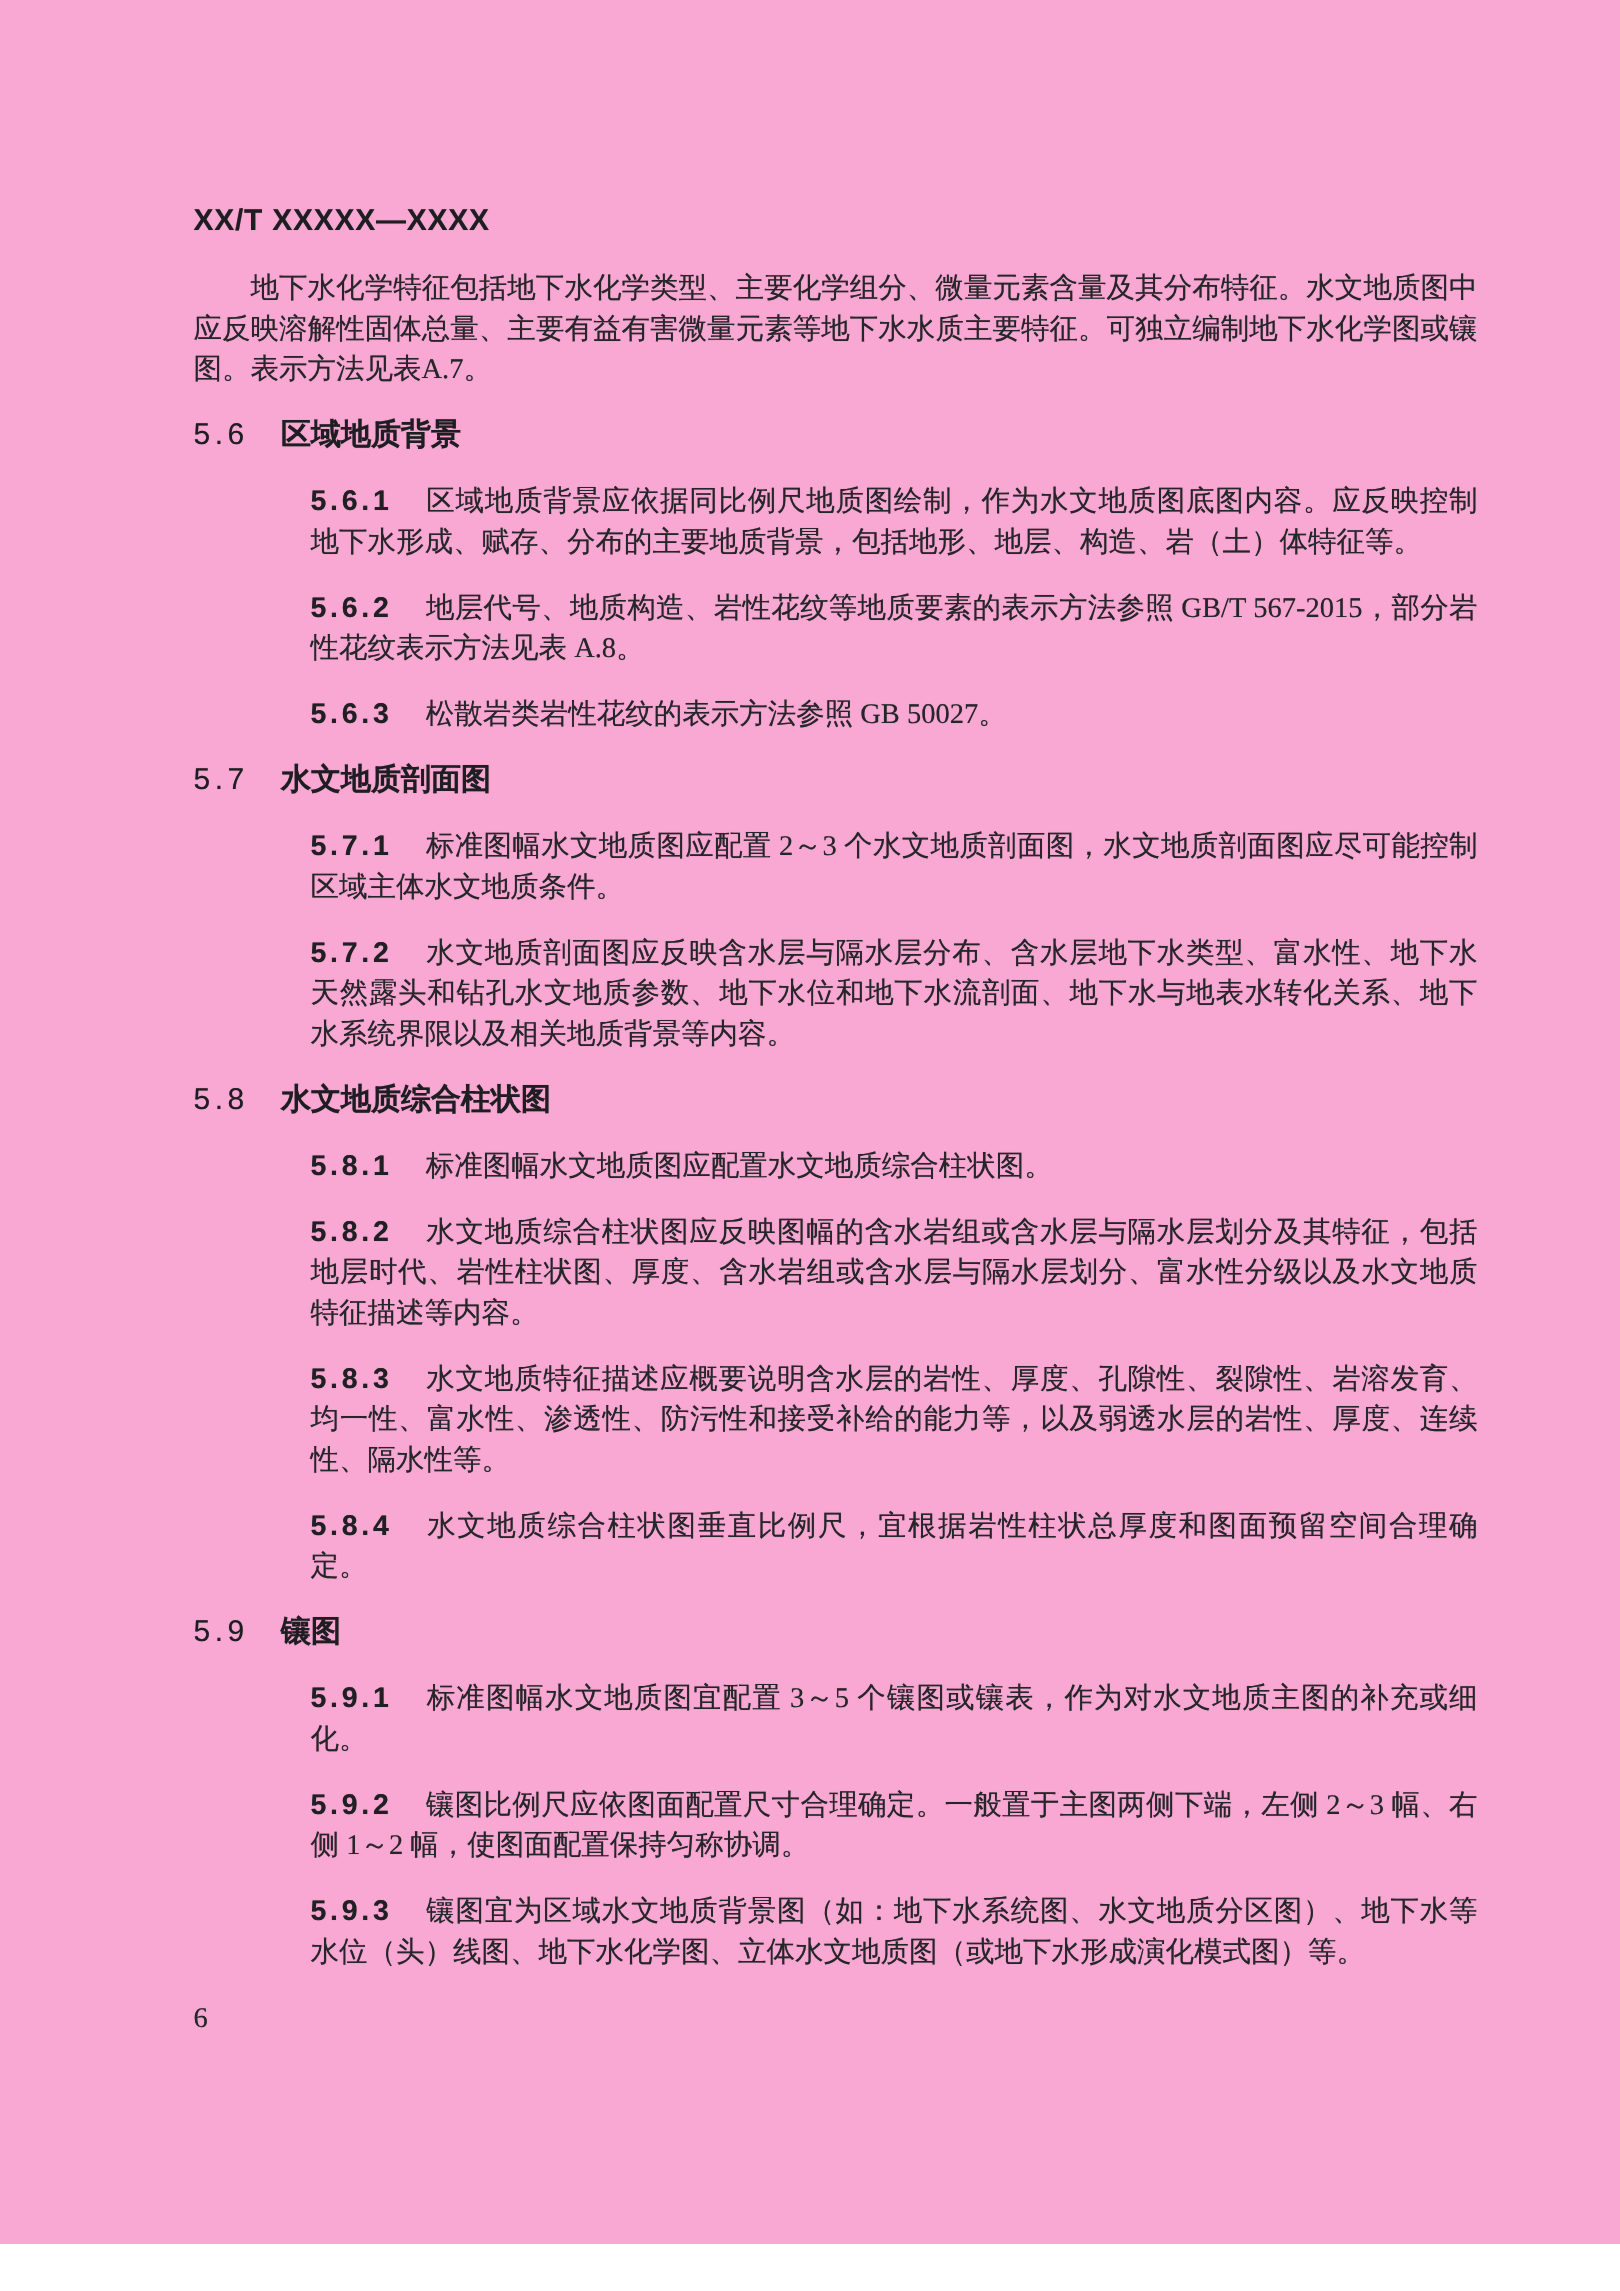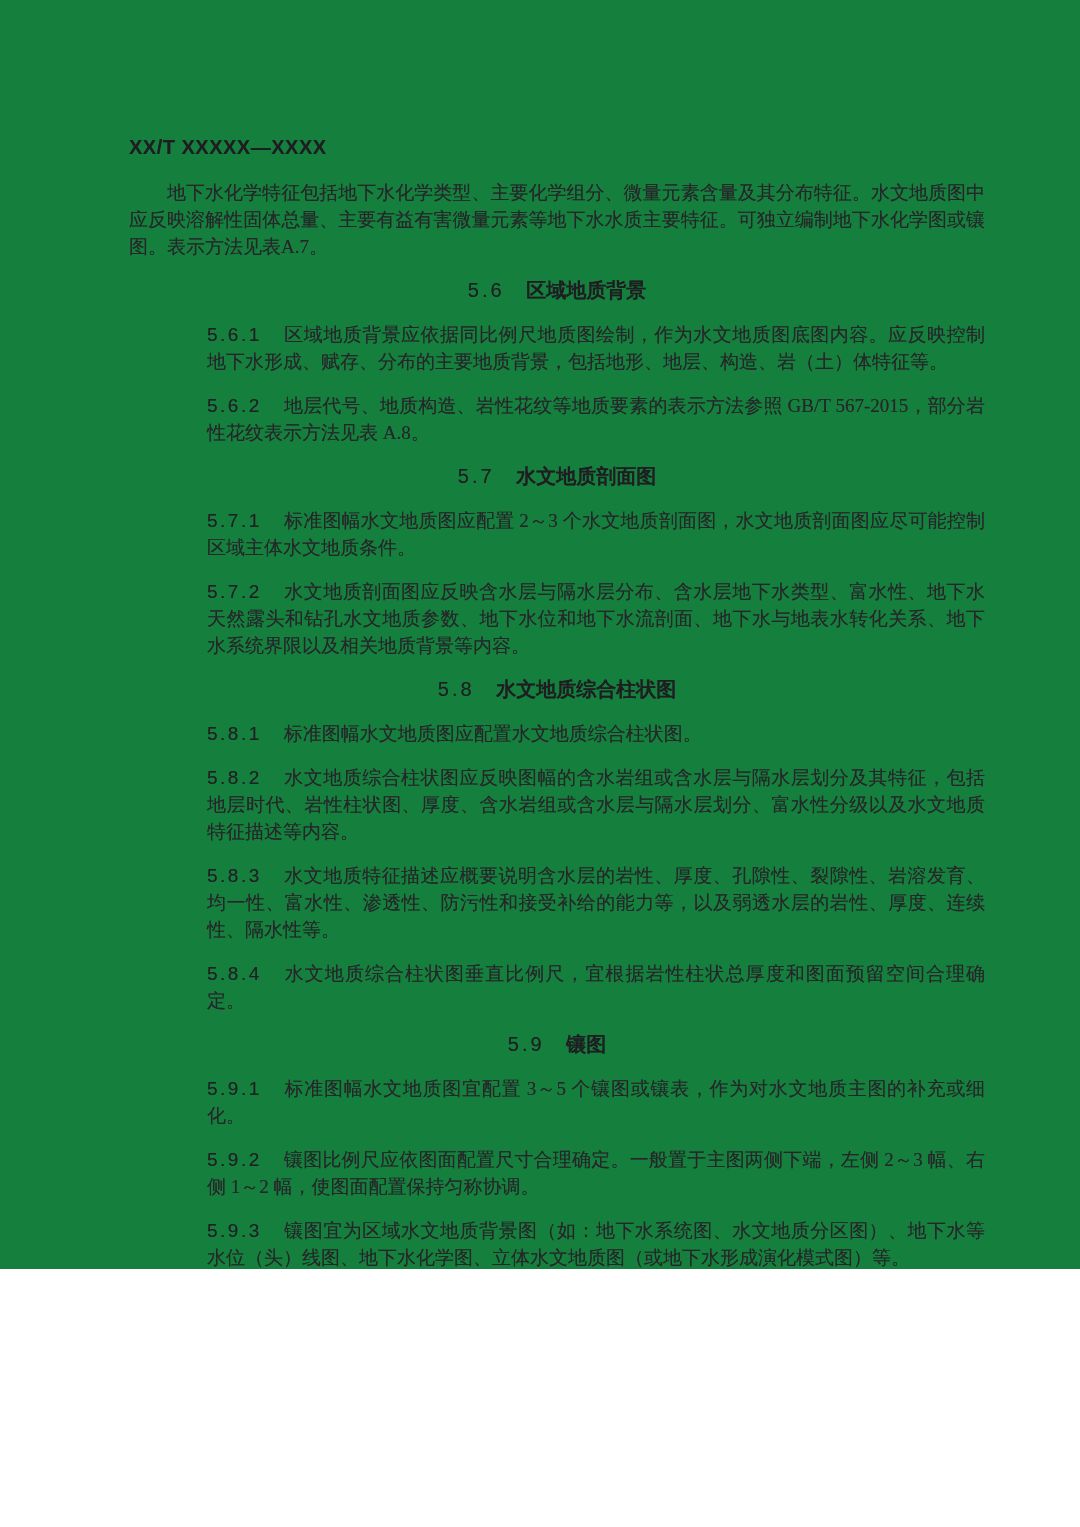--- a/index.html
+++ b/index.html
@@ -13,24 +13,24 @@
     overflow: hidden;
     color: #26262a;
     font-family: "Liberation Serif", "DejaVu Serif", serif;
     font-size: 19px;
     line-height: 27px;
     text-shadow: 0 0 0.5px rgba(40,40,40,0.55);
   }
   .page {
     box-sizing: border-box;
     width: 1080px;
-    height: 1269px;
+    height: 1496px;
     padding: 134px 95px 0 129px;
     overflow: hidden;
-    background: #15803d;
+    background: #f9a8d4;
   }
   .running-head {
     font-family: "Liberation Sans", "DejaVu Sans", sans-serif;
     font-weight: bold;
     font-size: 20px;
     line-height: 26px;
     letter-spacing: 0.5px;
     color: #1e1e22;
     margin: 0 0 19px 0;
   }
@@ -41,38 +41,38 @@
     text-justify: inter-character;
   }
   section { margin: 0; }
   h2.sec-h {
     font-family: "Liberation Sans", "DejaVu Sans", sans-serif;
     font-size: 20px;
     line-height: 27px;
     font-weight: bold;
     margin: 17px 0;
     color: #1e1e22;
-    text-align: center;
   }
   h2.sec-h .sec-num {
     font-weight: normal;
     letter-spacing: 3px;
     margin-right: 16px;
   }
   p.clause {
     margin: 17px 0 17px 78px;
     text-align: justify;
     text-justify: inter-character;
   }
   p.clause .cl-num {
     font-family: "Liberation Sans", "DejaVu Sans", sans-serif;
     letter-spacing: 2.5px;
     margin-right: 22px;
     white-space: nowrap;
     color: #202024;
+    font-weight: bold;
   }
   .page-number {
     margin-top: 16px;
     font-size: 19px;
     line-height: 27px;
   }
 </style>
 </head>
 <body>
 
@@ -85,20 +85,23 @@
   <section>
     <h2 class="sec-h">
       <span class="sec-num">5.6</span>
       <span class="sec-title">区域地质背景</span>
     </h2>
     <p class="clause">
       <span class="cl-num">5.6.1</span><span class="cl-text">区域地质背景应依据同比例尺地质图绘制，作为水文地质图底图内容。应反映控制地下水形成、赋存、分布的主要地质背景，包括地形、地层、构造、岩（土）体特征等。</span>
     </p>
     <p class="clause">
       <span class="cl-num">5.6.2</span><span class="cl-text">地层代号、地质构造、岩性花纹等地质要素的表示方法参照 GB/T 567-2015，部分岩性花纹表示方法见表 A.8。</span>
+    </p>
+    <p class="clause">
+      <span class="cl-num">5.6.3</span><span class="cl-text">松散岩类岩性花纹的表示方法参照 GB 50027。</span>
     </p>
   </section>
 
   <section>
     <h2 class="sec-h">
       <span class="sec-num">5.7</span>
       <span class="sec-title">水文地质剖面图</span>
     </h2>
     <p class="clause">
       <span class="cl-num">5.7.1</span><span class="cl-text">标准图幅水文地质图应配置 2～3 个水文地质剖面图，水文地质剖面图应尽可能控制区域主体水文地质条件。</span>

